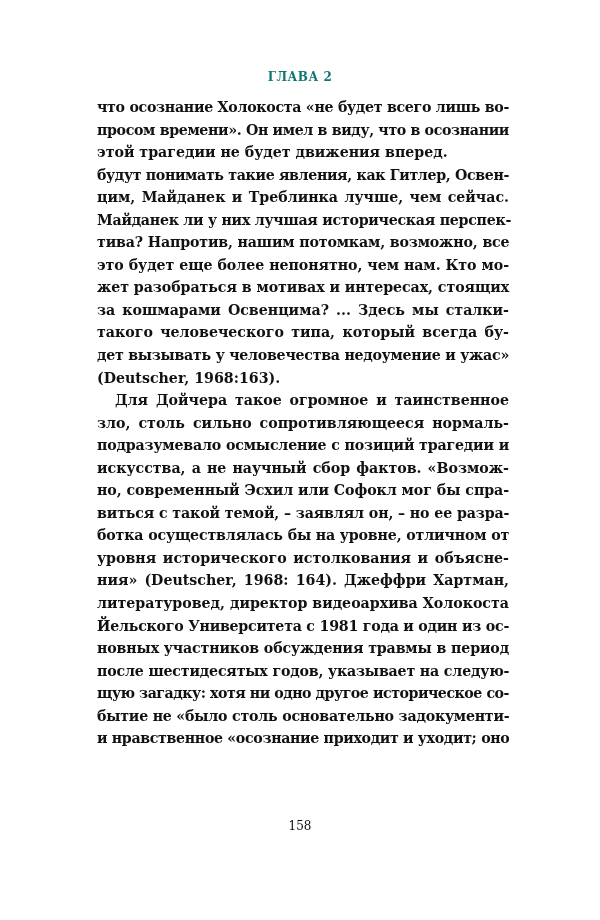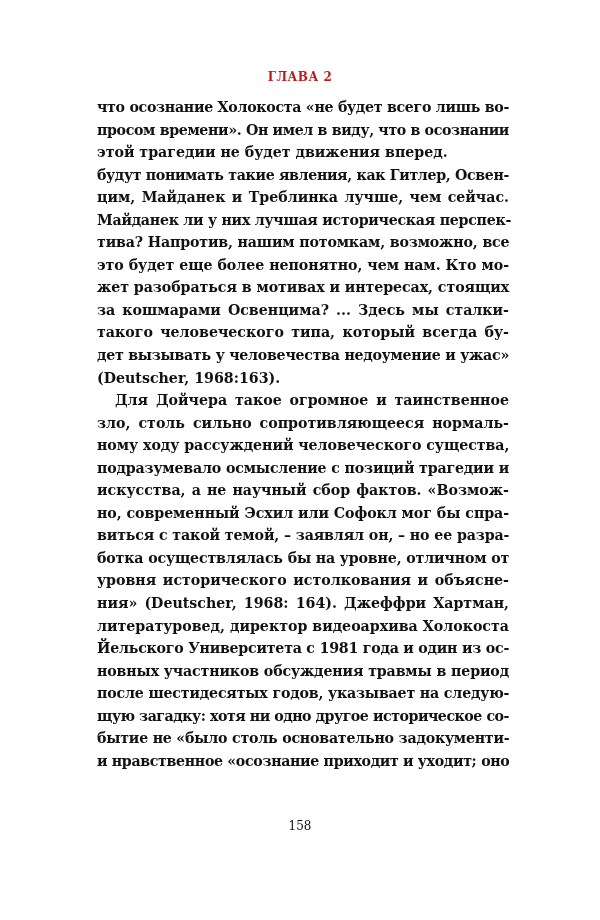--- a/index.html
+++ b/index.html
@@ -3,21 +3,21 @@
   <meta charset="utf-8">
   <style>
     html, body { margin: 0; padding: 0; background: #ffffff; }
     body { width: 600px; height: 920px; position: relative; overflow: hidden; }
     .page {
       position: absolute; left: 0; top: 0; width: 600px; height: 920px; background: #ffffff;
     }
     .running-head {
       position: absolute; top: 70px; left: 0; width: 600px; text-align: center;
       font-family: "DejaVu Serif", serif; font-weight: bold; font-size: 12px;
-      color: #b91c1c; letter-spacing: 0.5px;
+      color: #0f766e; letter-spacing: 0.5px;
     }
     .text-block {
       position: absolute; left: 97px; top: 96px; width: 412px;
       font-family: "DejaVu Serif", serif; font-weight: bold;
       font-size: 14.2px; line-height: 22.55px; color: #111;
     }
     .line {
       display: block; white-space: nowrap; text-align: justify; text-align-last: justify;
       height: 22.55px; overflow: visible;
     }
@@ -42,21 +42,20 @@
       <span class="line" style="display: block; letter-spacing: -0.26087px;">Майданек ли у них лучшая историческая перспек-</span>
       <span class="line" style="display: block; letter-spacing: -0.155556px;">тива? Напротив, нашим потомкам, возможно, все</span>
       <span class="line" style="display: block; letter-spacing: -0.0425532px;">это будет еще более непонятно, чем нам. Кто мо-</span>
       <span class="line" style="display: block; letter-spacing: -0.0652174px;">жет разобраться в мотивах и интересах, стоящих</span>
       <span class="line" style="display: block;">за кошмарами Освенцима? ... Здесь мы сталки-</span>
       <span class="line" style="display: block;">такого человеческого типа, который всегда бу-</span>
       <span class="line" style="display: block; letter-spacing: -0.26087px;">дет вызывать у человечества недоумение и ужас»</span>
       <span class="line last" style="display: block;">(Deutscher, 1968:163).</span>
       <span class="line indent" style="display: block;">Для Дойчера такое огромное и таинственное</span>
       <span class="line" style="display: block;">зло, столь сильно сопротивляющееся нормаль-</span>
-      <span class="line" style="display: block; letter-spacing: -0.0444444px;">ному ходу рассуждений человеческого существа,</span>
       <span class="line" style="display: block; letter-spacing: -0.177778px;">подразумевало осмысление с позиций трагедии и</span>
       <span class="line" style="display: block;">искусства, а не научный сбор фактов. «Возмож-</span>
       <span class="line" style="display: block; letter-spacing: -0.0666667px;">но, современный Эсхил или Софокл мог бы спра-</span>
       <span class="line" style="display: block; letter-spacing: -0.12px;">виться с такой темой, – заявлял он, – но ее разра-</span>
       <span class="line" style="display: block; letter-spacing: -0.152174px;">ботка осуществлялась бы на уровне, отличном от</span>
       <span class="line" style="display: block;">уровня исторического истолкования и объясне-</span>
       <span class="line" style="display: block;">ния» (Deutscher, 1968: 164). Джеффри Хартман,</span>
       <span class="line" style="display: block;">литературовед, директор видеоархива Холокоста</span>
       <span class="line" style="display: block; letter-spacing: -0.229167px;">Йельского Университета с 1981 года и один из ос-</span>
       <span class="line" style="display: block; letter-spacing: -0.136364px;">новных участников обсуждения травмы в период</span>

